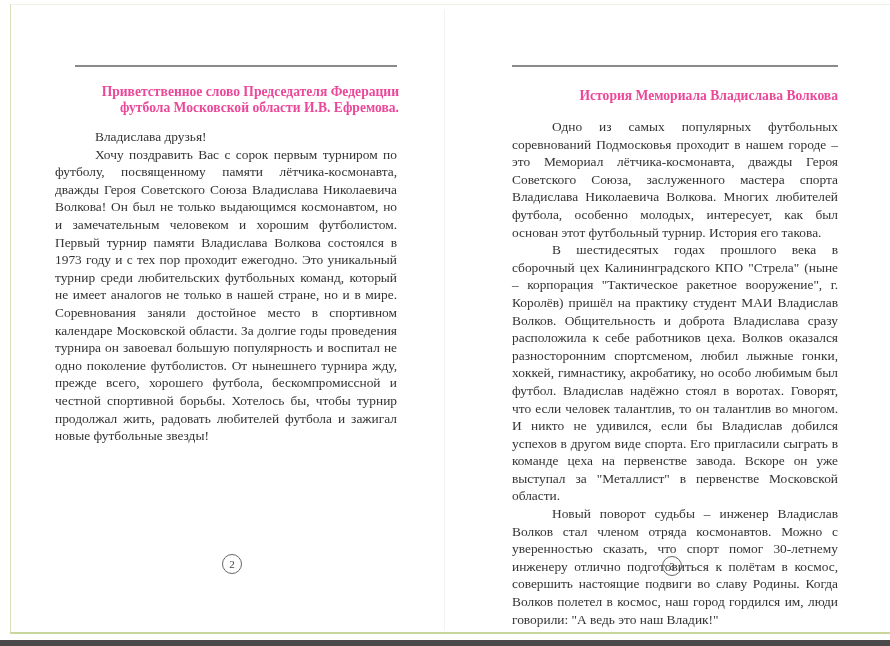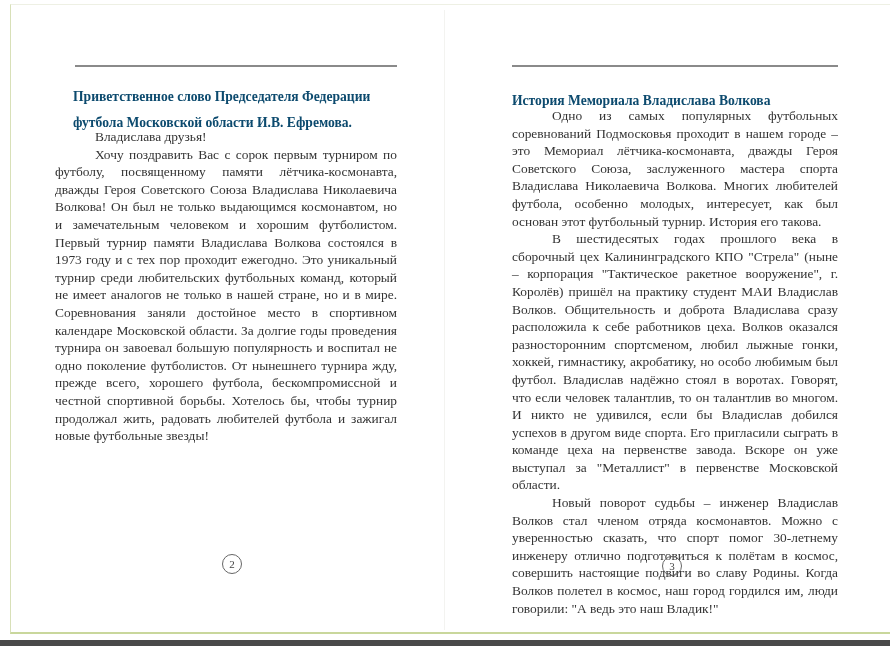--- a/index.html
+++ b/index.html
@@ -28,32 +28,32 @@
   .page { position: absolute; top: 0; height: 630px; }
   .page.left { left: 55px; width: 342px; }
   .page.right { left: 512px; width: 326px; text-decoration: underline; }
   .rule {
     position: absolute; top: 65px; left: 20px; height: 2px;
     background: #8a8a8a;
   }
   .page.left .rule { left: 20px; width: 322px; }
   .page.right .rule { left: 0px; width: 326px; }
   .title {
-    position: absolute; left: 0; right: 0; text-align: left;
-    font-weight: bold; font-size: 13.6px; line-height: 26px; color: #0c4a6e;
+    position: absolute; left: 0; right: 0; text-align: right;
+    font-weight: bold; font-size: 13.6px; line-height: 16px; color: #ec4899;
   }
   .page.left .title { top: 84px; left: 18px; right: -2px; }
   .page.right .title { top: 88px; }
   .body {
     position: absolute; left: 0; right: 0;
     font-size: 13.4px; line-height: 17.6px; text-align: justify;
     color: #333;
   }
   .page.left .body { top: 128px; }
-  .page.right .body { top: 107px; }
+  .page.right .body { top: 118px; }
   .body p { margin: 0; text-indent: 40px; }
   .body p.greet { text-indent: 40px; }
   .page-num {
     position: absolute; width: 18px; height: 18px; border-radius: 50%;
     border: 1px solid #666; font-size: 11px; line-height: 18px; text-align: center;
     color: #444;
   }
   .page.left .page-num { left: 167px; top: 554px; }
   .page.right .page-num { left: 150px; top: 556px; }
 </style>

